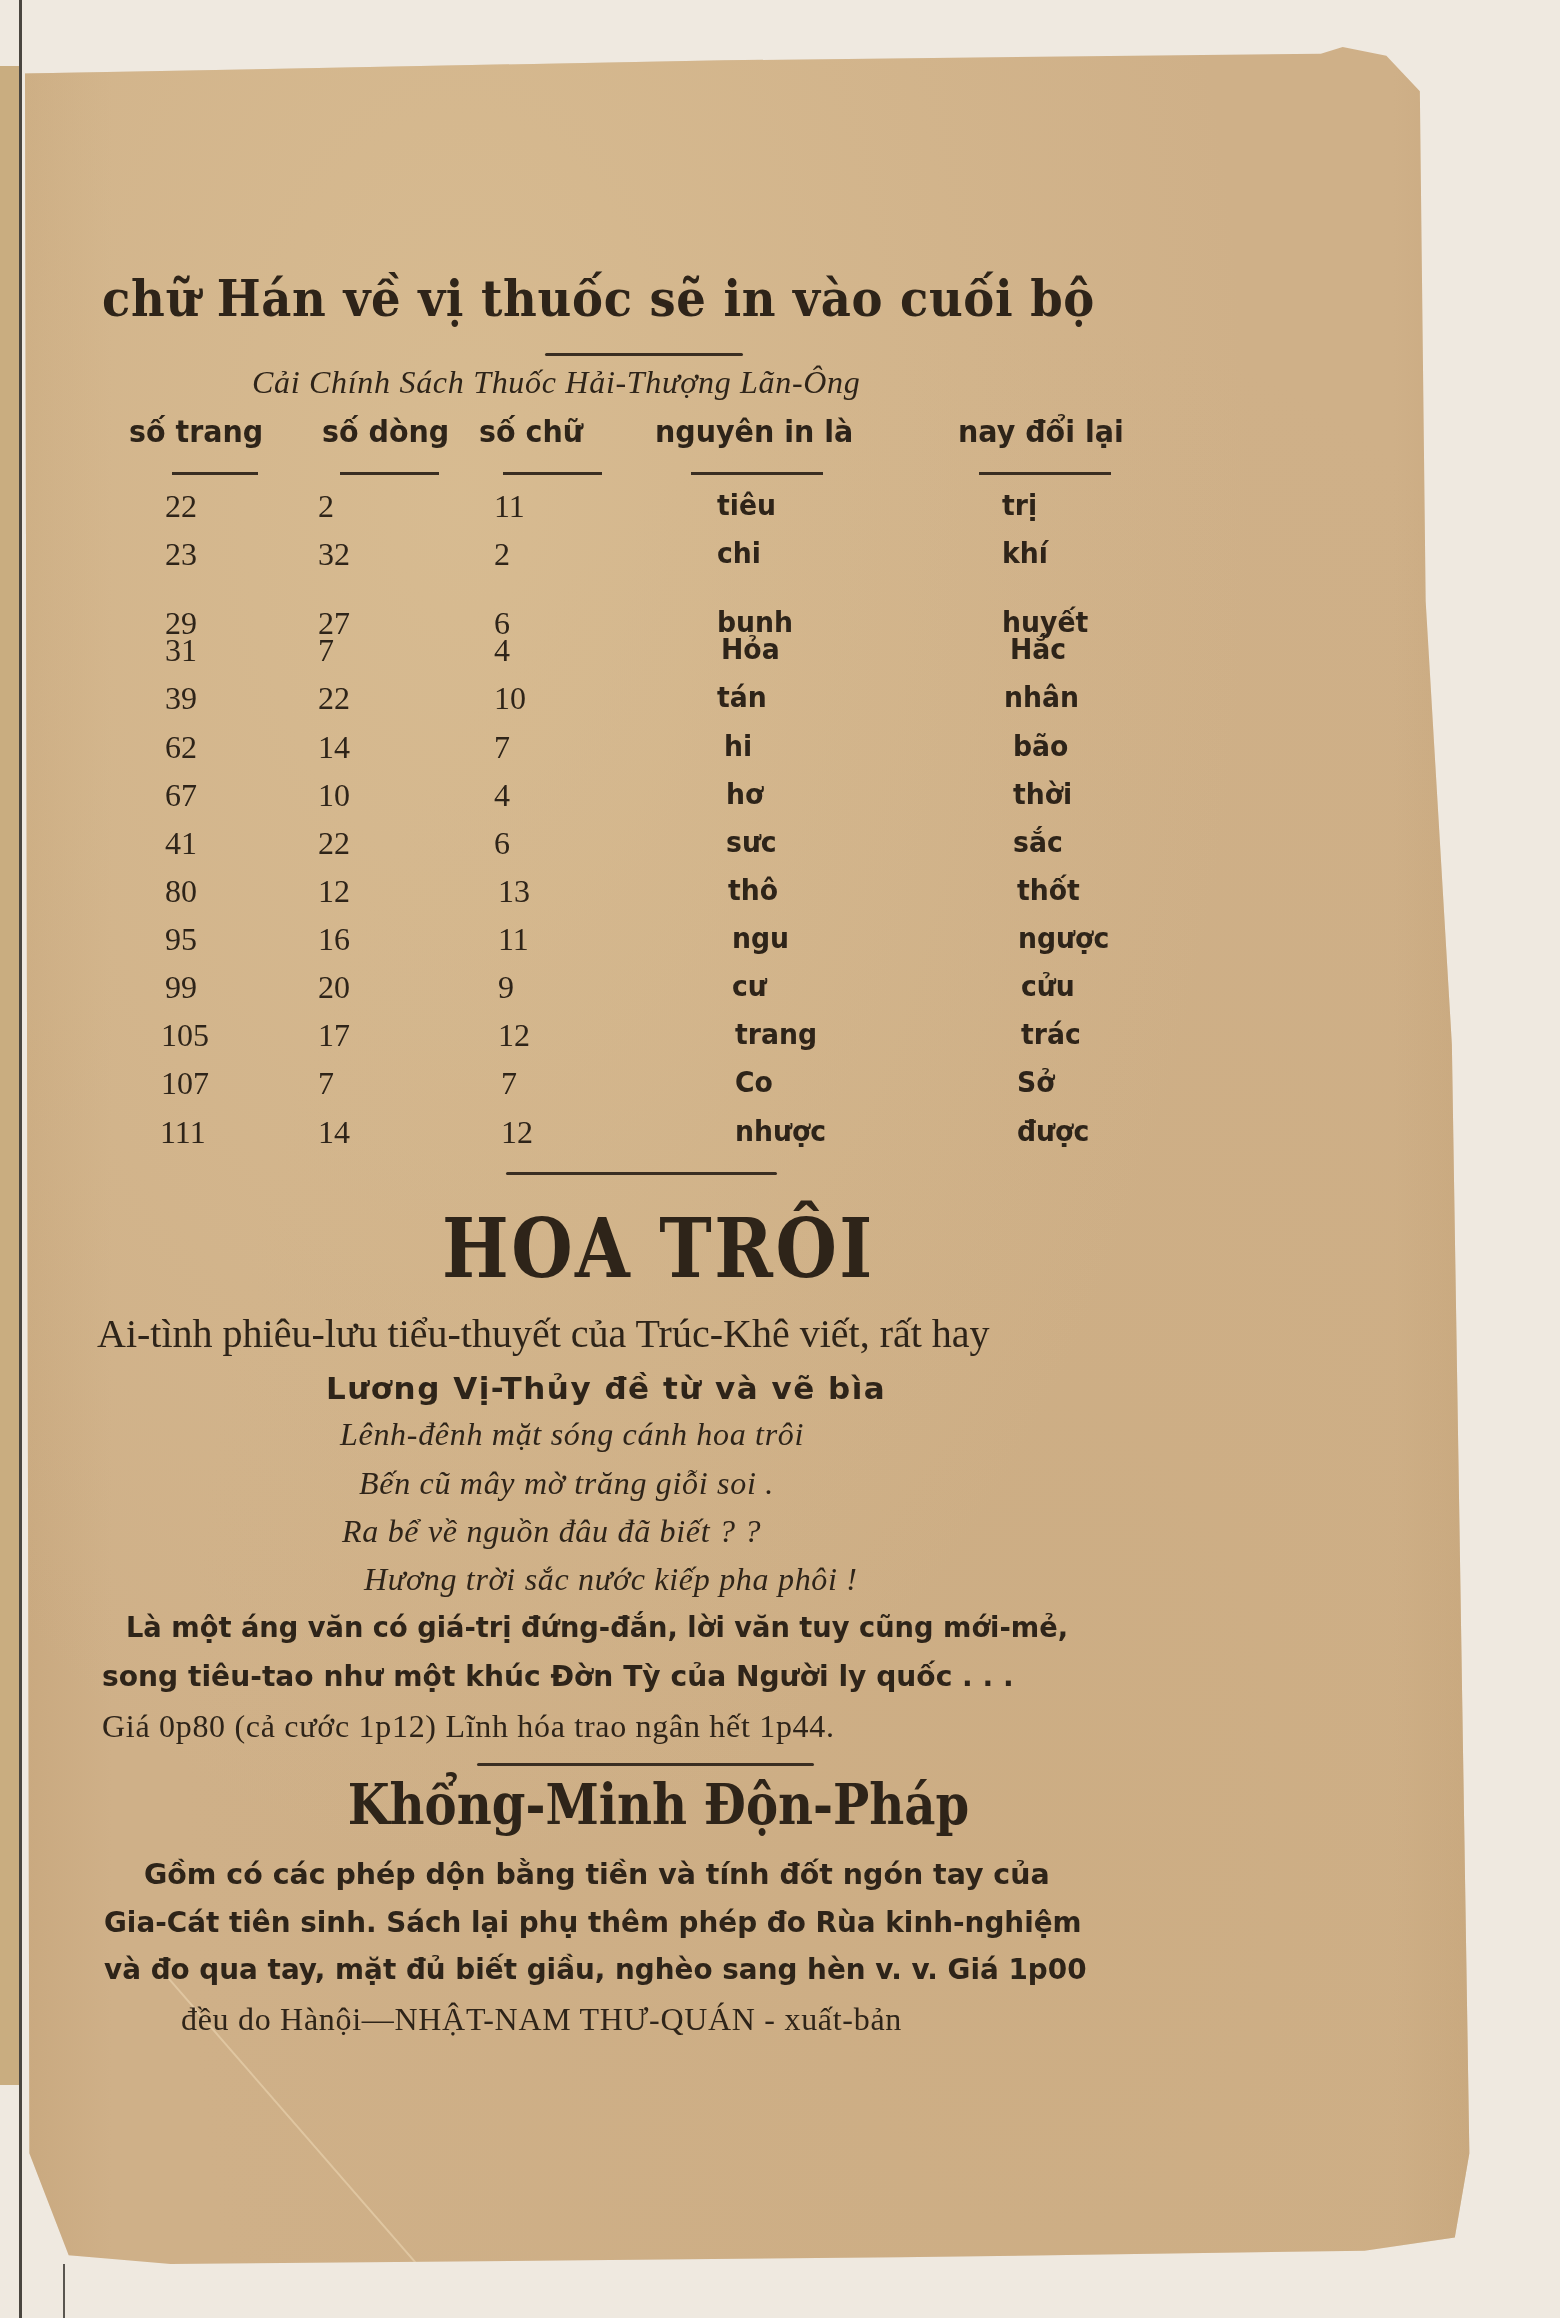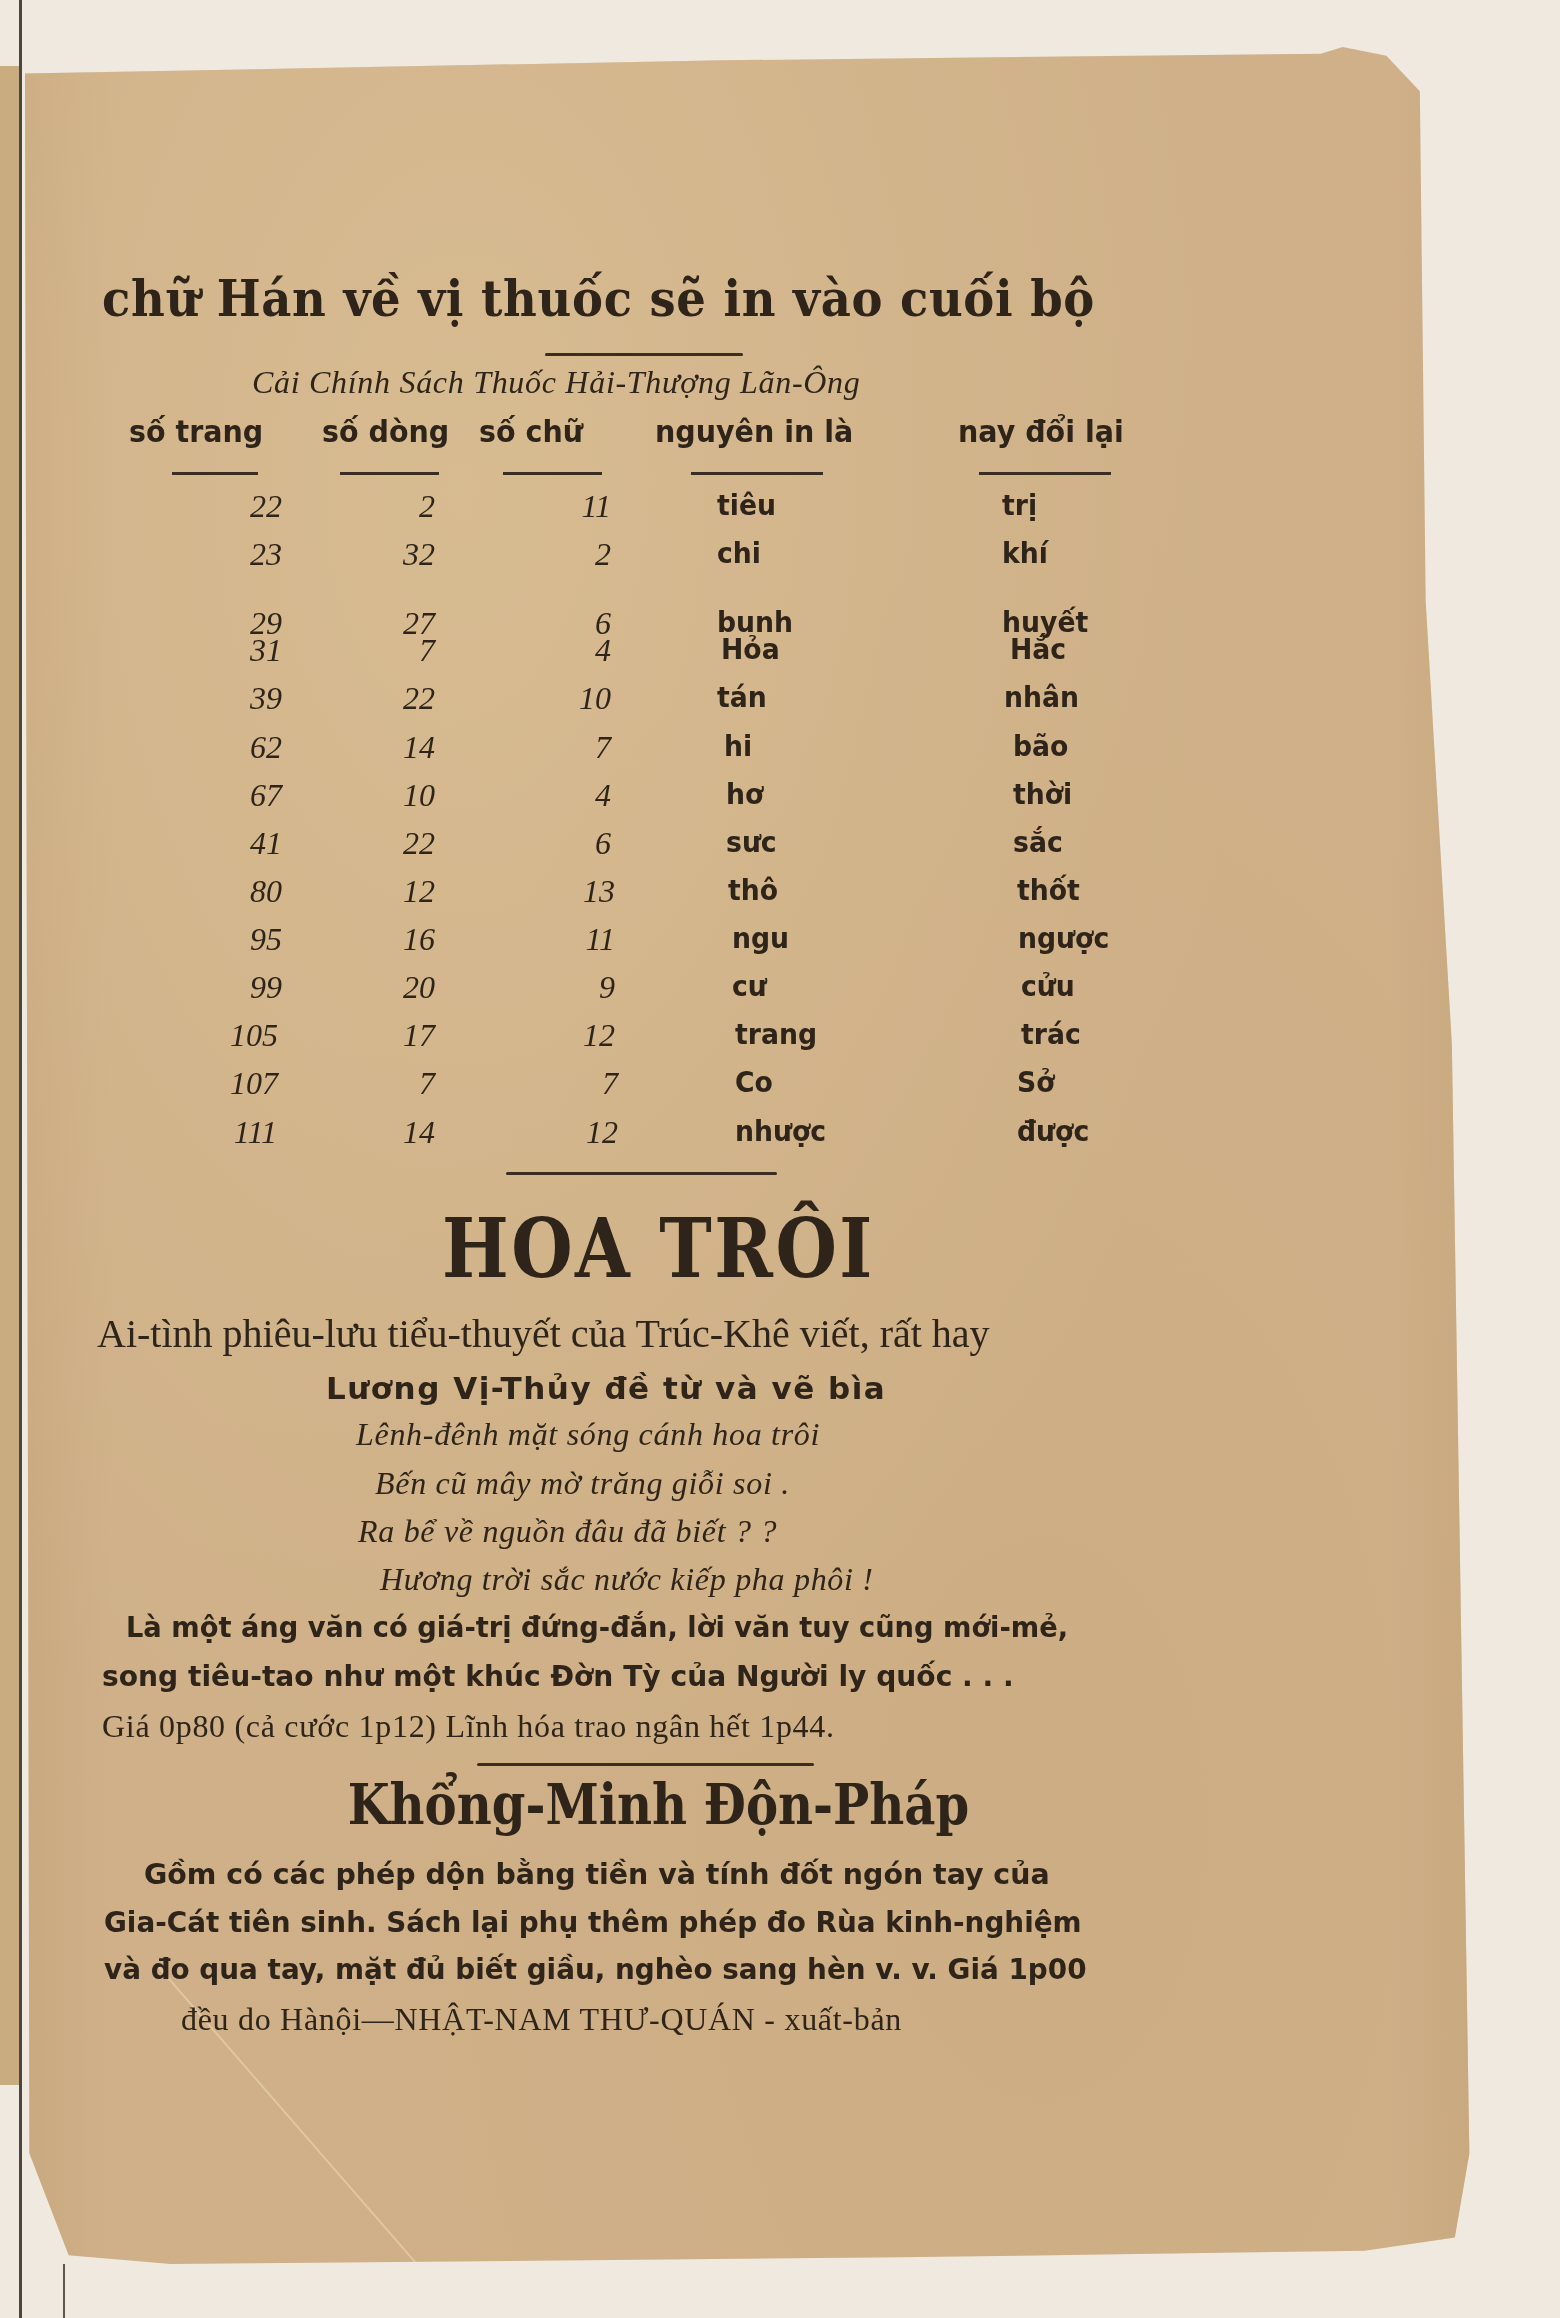--- a/index.html
+++ b/index.html
@@ -118,21 +118,21 @@
       width: 1561px;
       height: 45px;
     }
     .cell {
       position: absolute;
       top: 0;
       font-family: "Liberation Serif", serif;
       font-size: 32px;
       white-space: nowrap;
     }
-    .cell.num { text-align: right; width: 117px; font-style: italic; }
+    .cell.num { text-align: left; width: 117px; }
     .cell.word { font-family: "DejaVu Sans", sans-serif; font-weight: bold; font-size: 29px; transform: scaleX(0.92); transform-origin: left top; }
 
     .title-big {
       position: absolute;
       left: 0;
       width: 1317px;
       text-align: center;
       top: 1200px;
       font-family: "DejaVu Serif", serif;
       font-weight: bold;
@@ -155,21 +155,20 @@
       white-space: nowrap;
       letter-spacing: 1.5px;
     }
     .poem {
       position: absolute;
       font-family: "Liberation Serif", serif;
       font-style: italic;
       font-size: 32px;
       white-space: nowrap;
       letter-spacing: 0.7px;
-      margin-left: 16px;
     }
     .para {
       position: absolute;
       font-family: "DejaVu Sans", sans-serif;
       font-weight: bold;
       font-size: 29px;
       white-space: nowrap;
       transform-origin: left top;
     }
     .title-mid {

